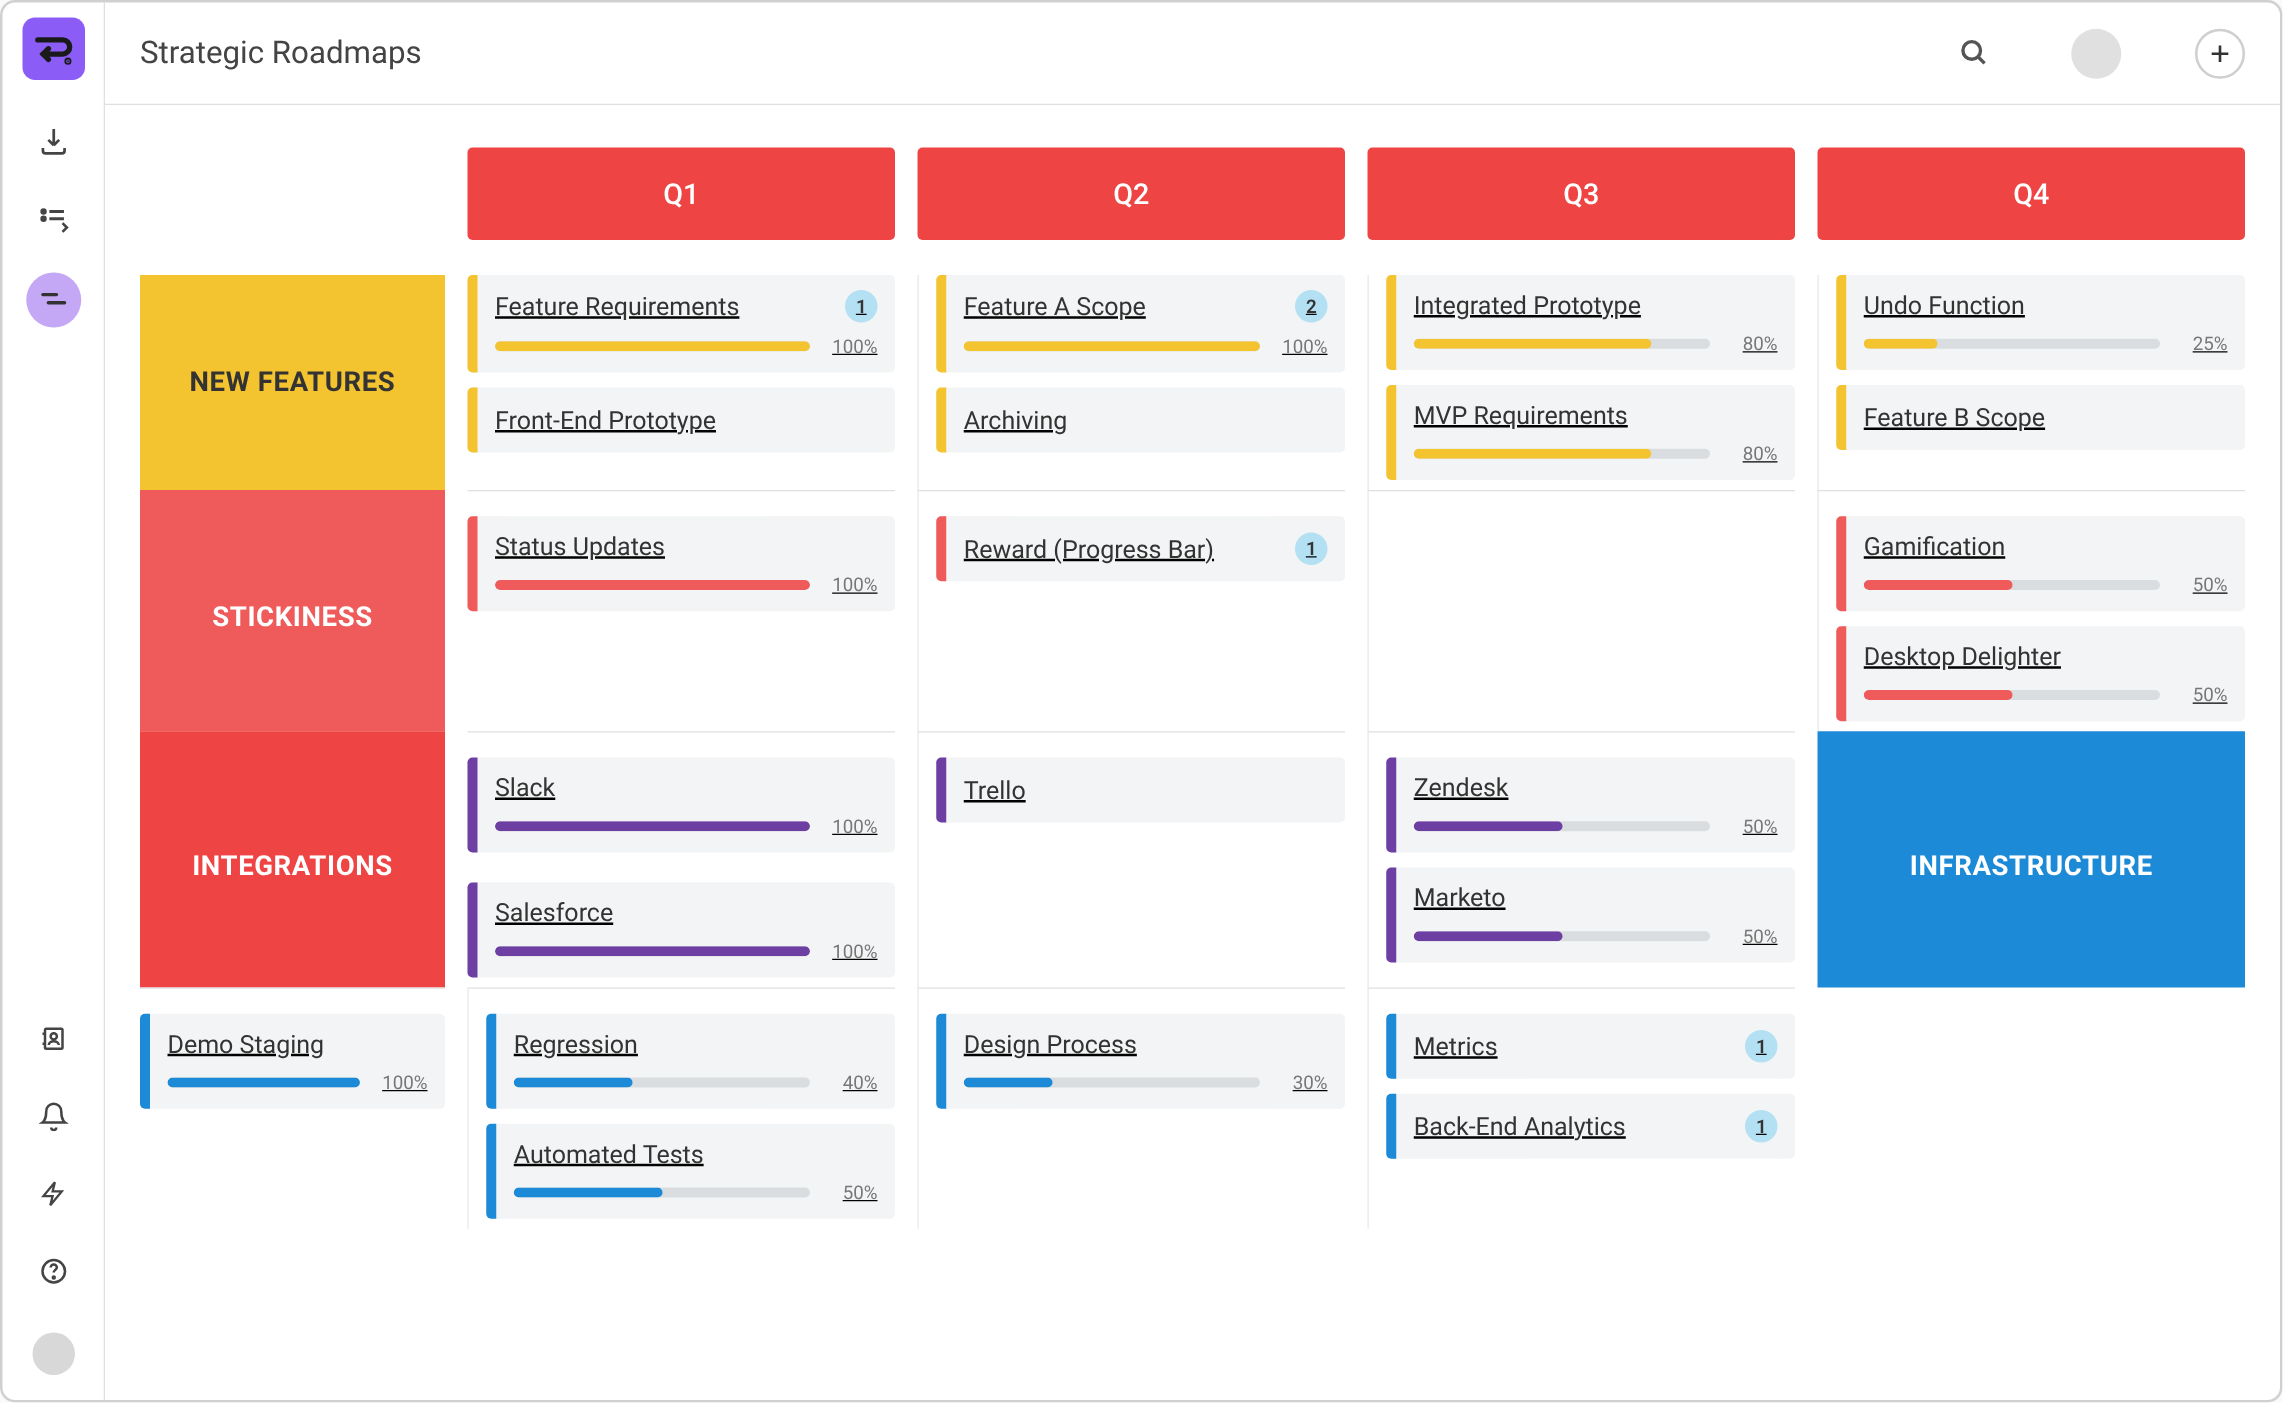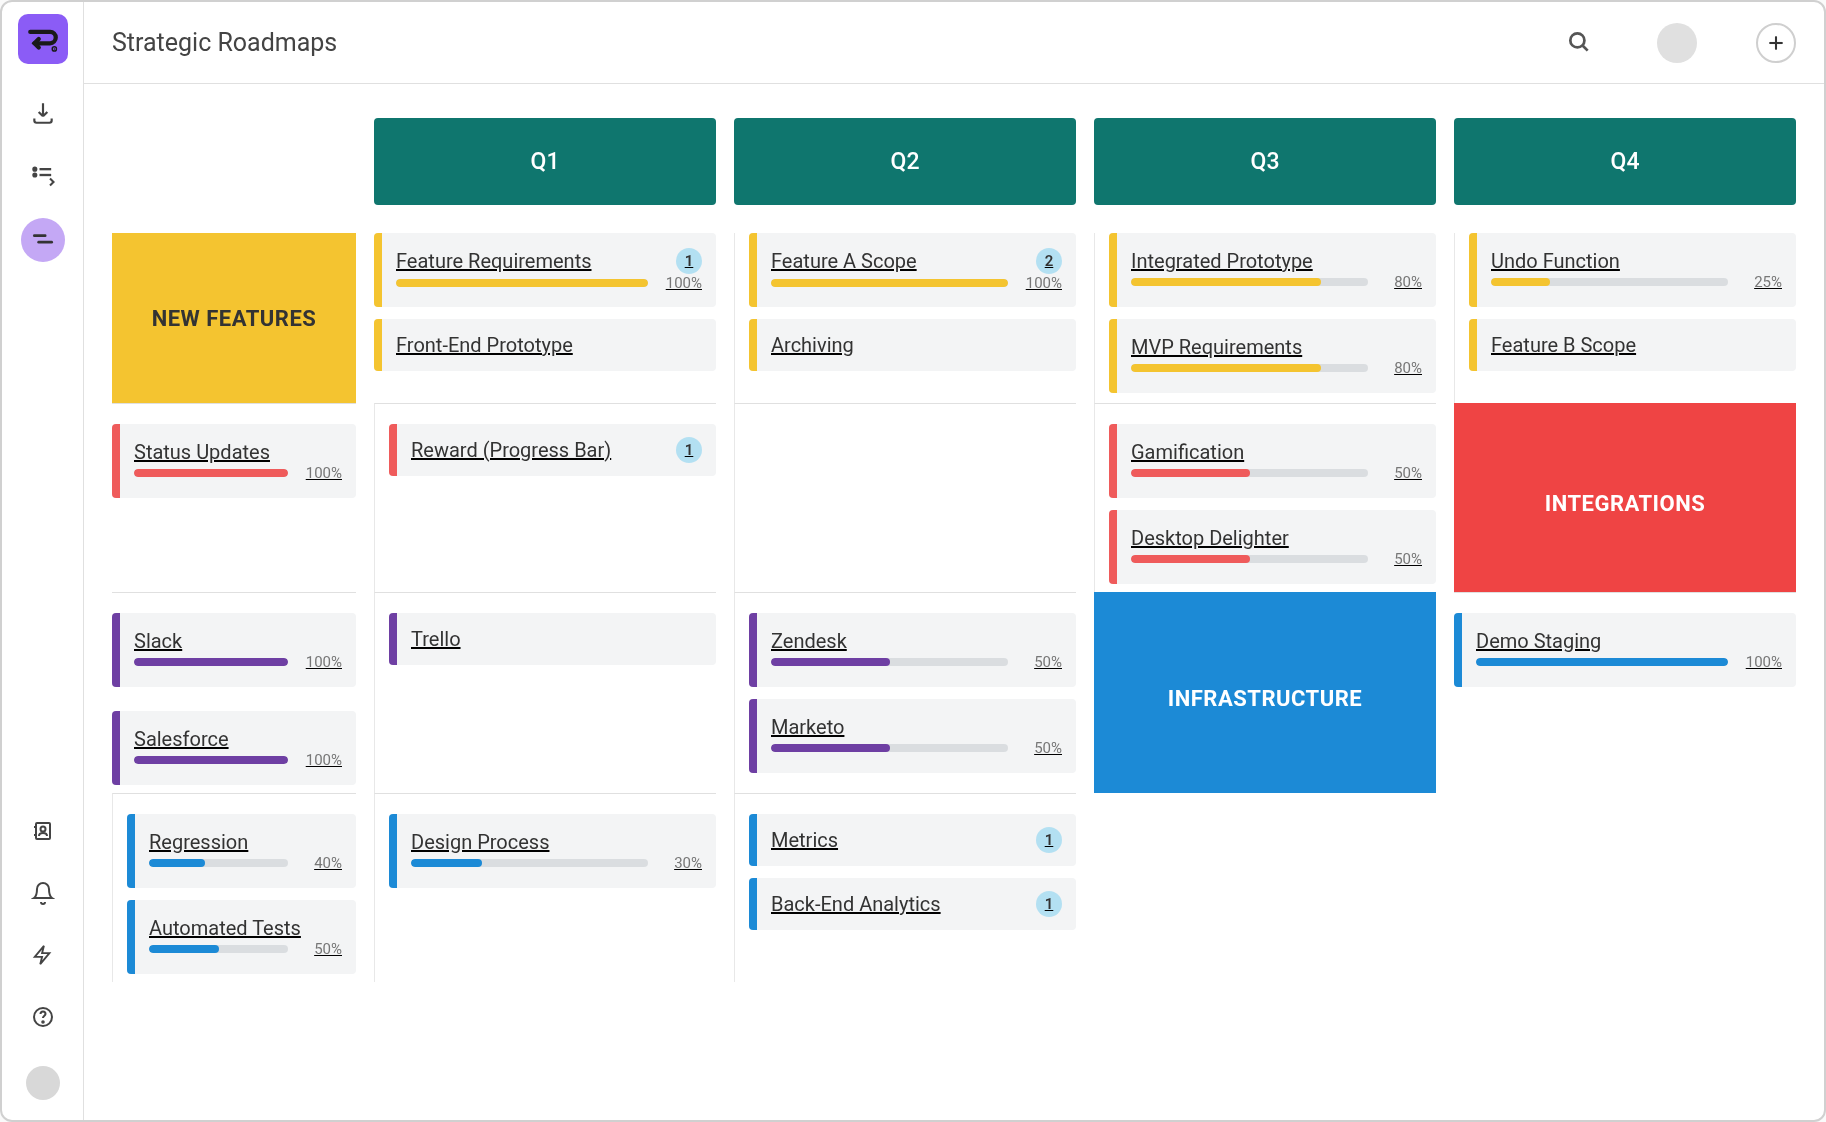--- a/index.html
+++ b/index.html
@@ -13,35 +13,35 @@
 .sb-icon { width: 38px; height: 38px; display:flex; align-items:center; justify-content:center; color:#444; margin-bottom: 24px; cursor:pointer; }
 .sb-icon.active { background:#c4a8f5; border-radius:50%; width:44px; height:44px; }
 .sb-avatar { width:34px; height:34px; border-radius:50%; background:#d8d8d8; margin-top:6px; }
 .main { flex:1; display:flex; flex-direction:column; }
 .header { height: 82px; border-bottom: 1px solid #e0e0e0; display:flex; align-items:center; padding: 0 28px; gap: 45px; }
 .header-title { font-size: 25px; color:#444; flex:1; }
 .header-search { width:28px; height:28px; color:#555; margin-right:18px; cursor:pointer; }
 .header-av { width:40px; height:40px; border-radius:50%; background:#e0e0e0; margin-right:14px; }
 .header-add { width:40px; height:40px; border-radius:50%; border:2px solid #cfcfcf; display:flex; align-items:center; justify-content:center; cursor:pointer; font-size:26px; color:#333; }
 .board { flex:1; padding: 34px 28px; overflow:auto; }
-.qhdr { background:#0f766e; color:#fff; font-size:23px; font-weight:500; display:flex; align-items:center; justify-content:center; height:87px; border-radius:4px; }
+.qhdr { background:#ef4444; color:#fff; font-size:23px; font-weight:500; display:flex; align-items:center; justify-content:center; height:74px; border-radius:4px; }
 .row-label { color:#fff; font-weight:700; font-size:22px; display:flex; align-items:center; justify-content:center; text-align:center; padding:10px; letter-spacing:0.5px; }
 .row-label.yellow { background:#f4c430; color:#333; }
 .row-label.red { background:#ef5b5b; }
 .row-label.purple { background:#ef4444; }
 .row-label.blue { background:#1c8ad6; }
 .cell, .row-label { margin-top: 24px; }
 .card { background:#f3f4f5; border-radius:4px; display:flex; align-items:stretch; min-height:52px; cursor:pointer; }
 .card.tall { min-height: 74px; }
 .card-bar { width:8px; border-radius:4px 0 0 4px; flex-shrink:0; }
 .card-body { flex:1; padding:12px 14px; display:flex; flex-direction:column; justify-content:center; }
 .card-title-row { display:flex; align-items:center; }
 .card-title { font-size:20px; color:#333; flex:1; }
 .badge { background:#b3e0f2; color:#333; font-size:15px; font-weight:600; width:26px; height:26px; border-radius:13px; display:flex; align-items:center; justify-content:center; }
-.prog-row { display:flex; align-items:center; gap:10px; }
+.prog-row { display:flex; align-items:center; gap:10px; margin-top:10px; }
 .prog-track { flex:1; height:8px; background:#dadde0; border-radius:4px; overflow:hidden; }
 .prog-fill { height:100%; border-radius:4px; }
 .pct { font-size:15px; color:#777; min-width:44px; text-align:right; }
 .c-yellow .card-bar, .c-yellow .prog-fill { background:#f4c430; }
 .c-red .card-bar, .c-red .prog-fill { background:#ef5b5b; }
 .c-purple .card-bar, .c-purple .prog-fill { background:#6e3fa3; }
 .c-blue .card-bar, .c-blue .prog-fill { background:#1c8ad6; }
 .roadmap-table { display:grid; grid-template-columns: 244px repeat(4, 1fr); column-gap:18px; }
 .rt-cell { padding:8px 0 8px 14px; display:flex; flex-direction:column; gap:12px; border-left:1px solid #e8e8e8;text-decoration:underline; }
 .rt-cell:first-of-type { border-left:none; padding-left:0; }
@@ -235,20 +235,21 @@
             </div>
             <div class="card c-yellow">
               <div class="card-bar"></div>
               <div class="card-body">
                 <div class="card-title-row">
                   <div class="card-title">Feature B Scope</div>
                 </div>
               </div>
             </div>
           </div>
+          <div class="row-label red" style="margin-top: 0px; min-height: 150px; border-top: 1px solid transparent; padding-top: 20px;">STICKINESS</div>
           <div class="rt-cell" style="margin-top: 0px; border-top: 1px solid rgb(224, 224, 224); padding-top: 20px; border-left: none; padding-left: 0px;">
             <div class="card c-red tall">
               <div class="card-bar"></div>
               <div class="card-body">
                 <div class="card-title-row">
                   <div class="card-title">Status Updates</div>
                 </div>
                 <div class="prog-row">
                   <div class="prog-track">
                     <div class="prog-fill" style="width: 100%;"></div>

